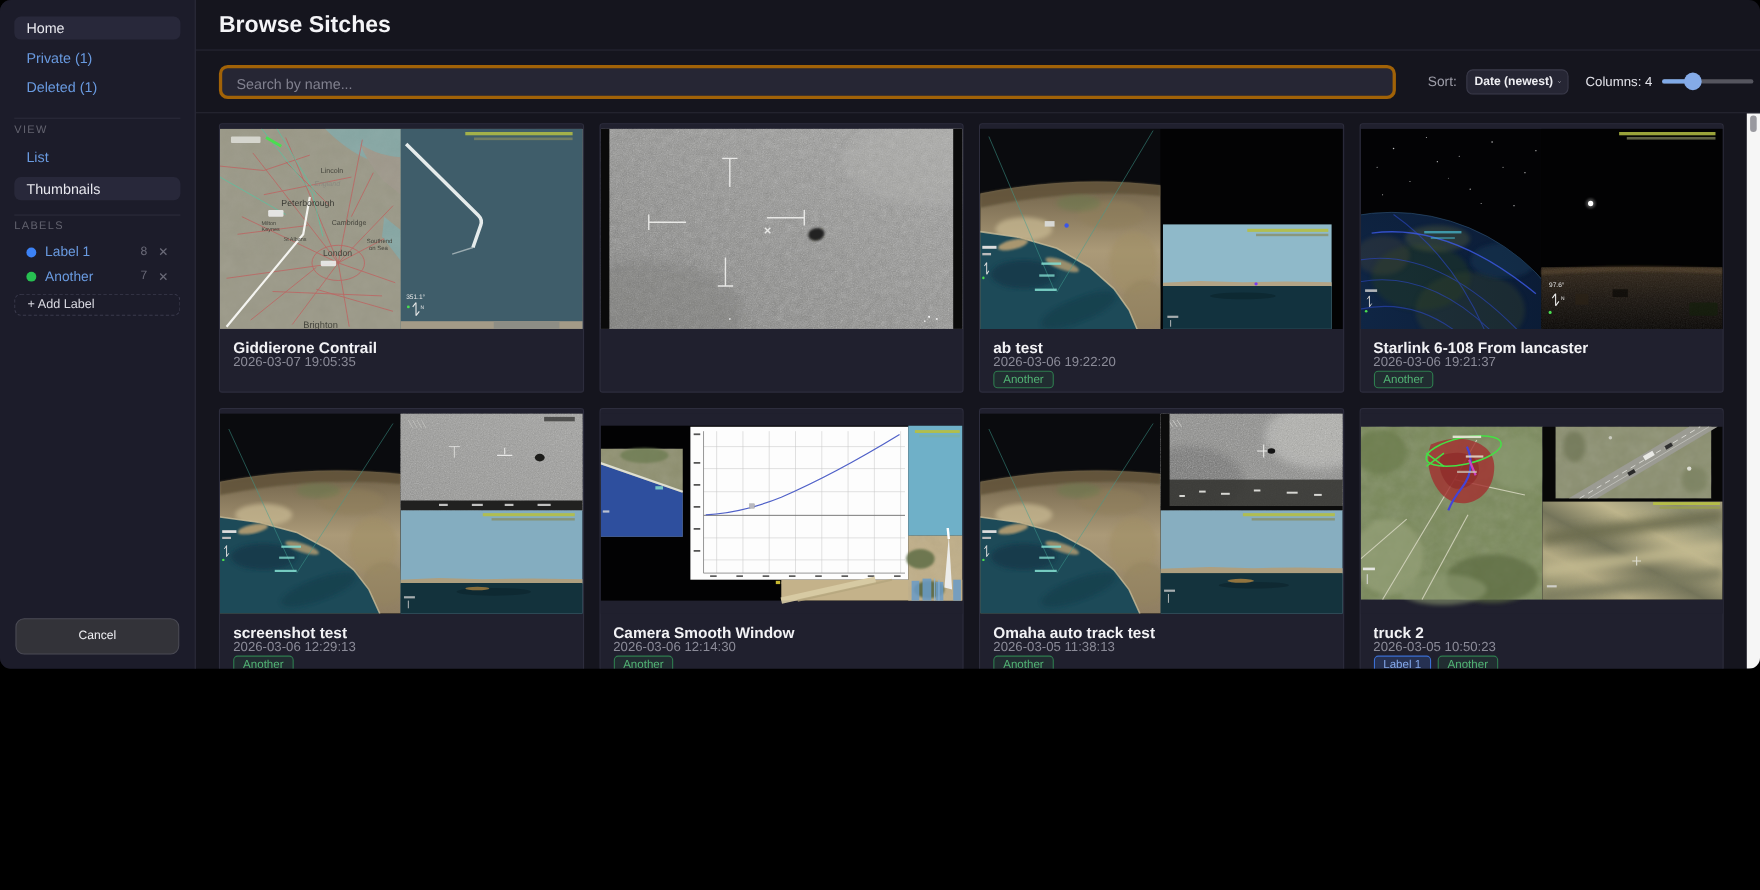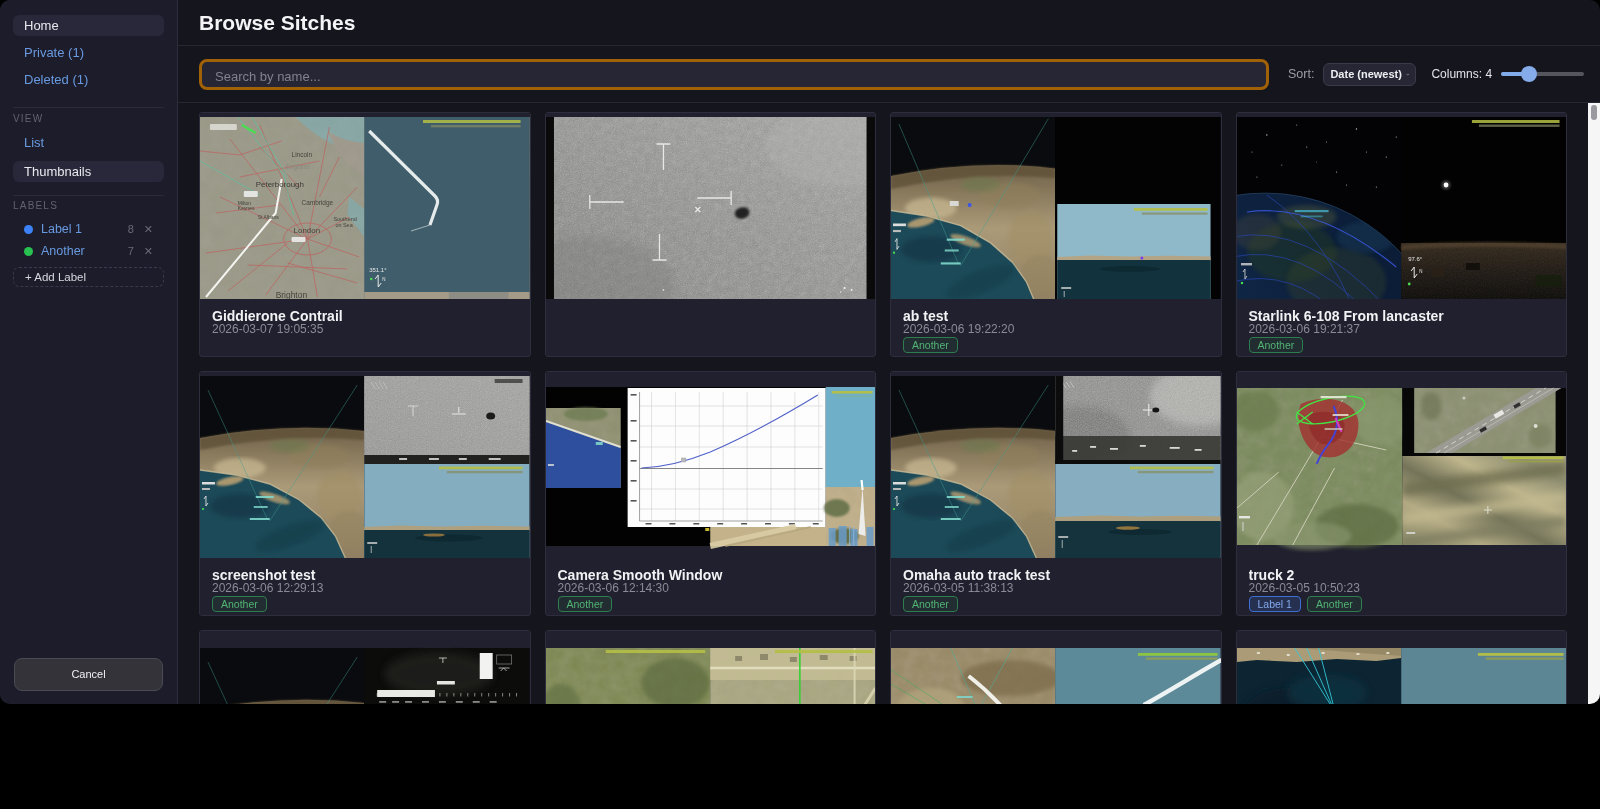--- a/index.html
+++ b/index.html
@@ -1,38 +1,38 @@
 <!DOCTYPE html>
 <html><head>
 <meta charset="utf-8">
 <style>
 *{margin:0;padding:0;box-sizing:border-box}
 html,body{width:1600px;height:809px;background:#000;font-family:"Liberation Sans",sans-serif;overflow:hidden}
-#app{position:absolute;left:0;top:0;width:1600px;height:704px;border-radius:10px;overflow:hidden;background:#15151e;display:flex}
+#app{position:absolute;left:0;top:0;width:1600px;height:608px;border-radius:10px;overflow:hidden;background:#15151e;display:flex}
 
 aside{width:178px;background:#1c1c2a;border-right:1px solid #2b2b3a;position:relative;flex:none}
 .sitem{margin:0 13px;height:21px;line-height:21px;border-radius:6px;padding:0 11px;font-size:13px;color:#e8e8ee}
 .sitem.sel{background:#28283a}
 .sitem.link{color:#699ae0}
 .home{margin-top:15px}
 .sdiv{height:1px;background:#2b2b3a;margin:17px 13px 5px 13px}
 .scap{margin:0 13px 0 13px;font-size:10px;letter-spacing:1.2px;color:#63636f;height:14px}
 .lrow{display:flex;align-items:center;margin:0 13px;height:22px;padding:0 11px 0 11px;font-size:12.5px}
 .dot{width:9px;height:9px;border-radius:50%;margin-right:8px;flex:none}
 .lrow .nm{color:#699ae0;flex:1}
 .lrow .ct{color:#6a6a78;font-size:11px;margin-right:10px}
 .lrow .x{color:#6a6a78;font-size:11px}
 .addl{margin:5px 13px 0;border:1px dashed #3a3a4c;border-radius:6px;height:20px;line-height:19px;text-align:left;padding:0 11px;font-size:11.5px;color:#d8d8e0}
 .cancel{position:absolute;left:14px;right:14px;bottom:13px;height:33px;background:#333339;border:1px solid #4a4a54;border-radius:8px;color:#f0f0f4;font-size:11px;text-align:center;line-height:31px}
 
 main{flex:1;display:flex;flex-direction:column;min-width:0}
 .hd{height:46px;border-bottom:1px solid #272734;display:flex;align-items:center;padding-left:21px;font-size:21px;font-weight:bold;color:#f4f4f7}
 .toolbar{height:57px;border-bottom:1px solid #272734;display:flex;align-items:center;padding:0 21px}
 .search{width:1070px;height:31px;background:#262634;border:3px solid #a16207;border-radius:8px;color:#81818f;font-size:13px;line-height:29px;padding:0 13px;flex:none}
-.sortlbl{color:#9d9da8;font-size:12.5px;margin-left:19px;flex:none}
+.sortlbl{color:#9d9da8;font-size:12.5px;margin-left:29px;flex:none}
 .select{margin-left:9px;width:93px;height:23px;background:#262634;border:1px solid #3a3a4a;border-radius:6px;display:flex;align-items:center;justify-content:space-between;padding:0 6px;font-size:11px;font-weight:bold;color:#eeeef2;flex:none;white-space:nowrap}
 .select svg{margin-left:4px}
 .colslbl{color:#e3e3ea;font-size:12px;margin-left:15px;flex:none}
 .slider{position:relative;width:83px;height:16px;margin-left:9px;flex:none}
 .slider .tr{position:absolute;left:0;right:0;top:6px;height:4px;border-radius:2px;background:#55555e}
 .slider .fl{position:absolute;left:0;width:28px;top:6px;height:4px;border-radius:2px;background:#80aae8}
 .slider .th{position:absolute;left:20px;top:0;width:16px;height:16px;border-radius:50%;background:#85abe8}
 
 .content{flex:1;position:relative;overflow:hidden}
 .sb{position:absolute;right:0;top:0;bottom:0;width:12px;background:#f6f6f6}

